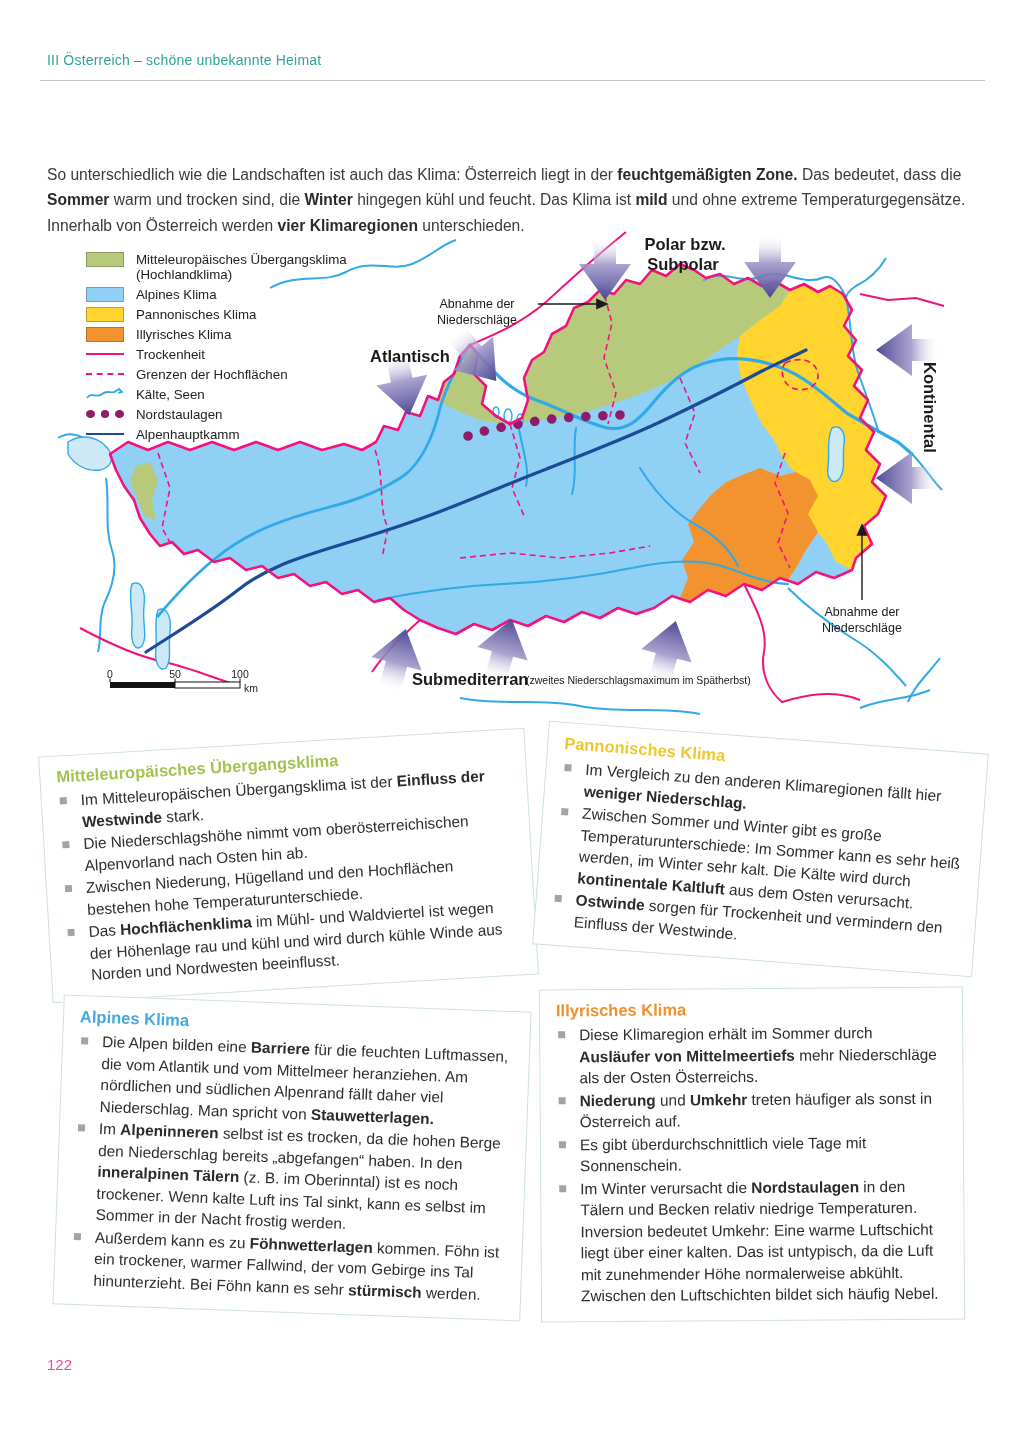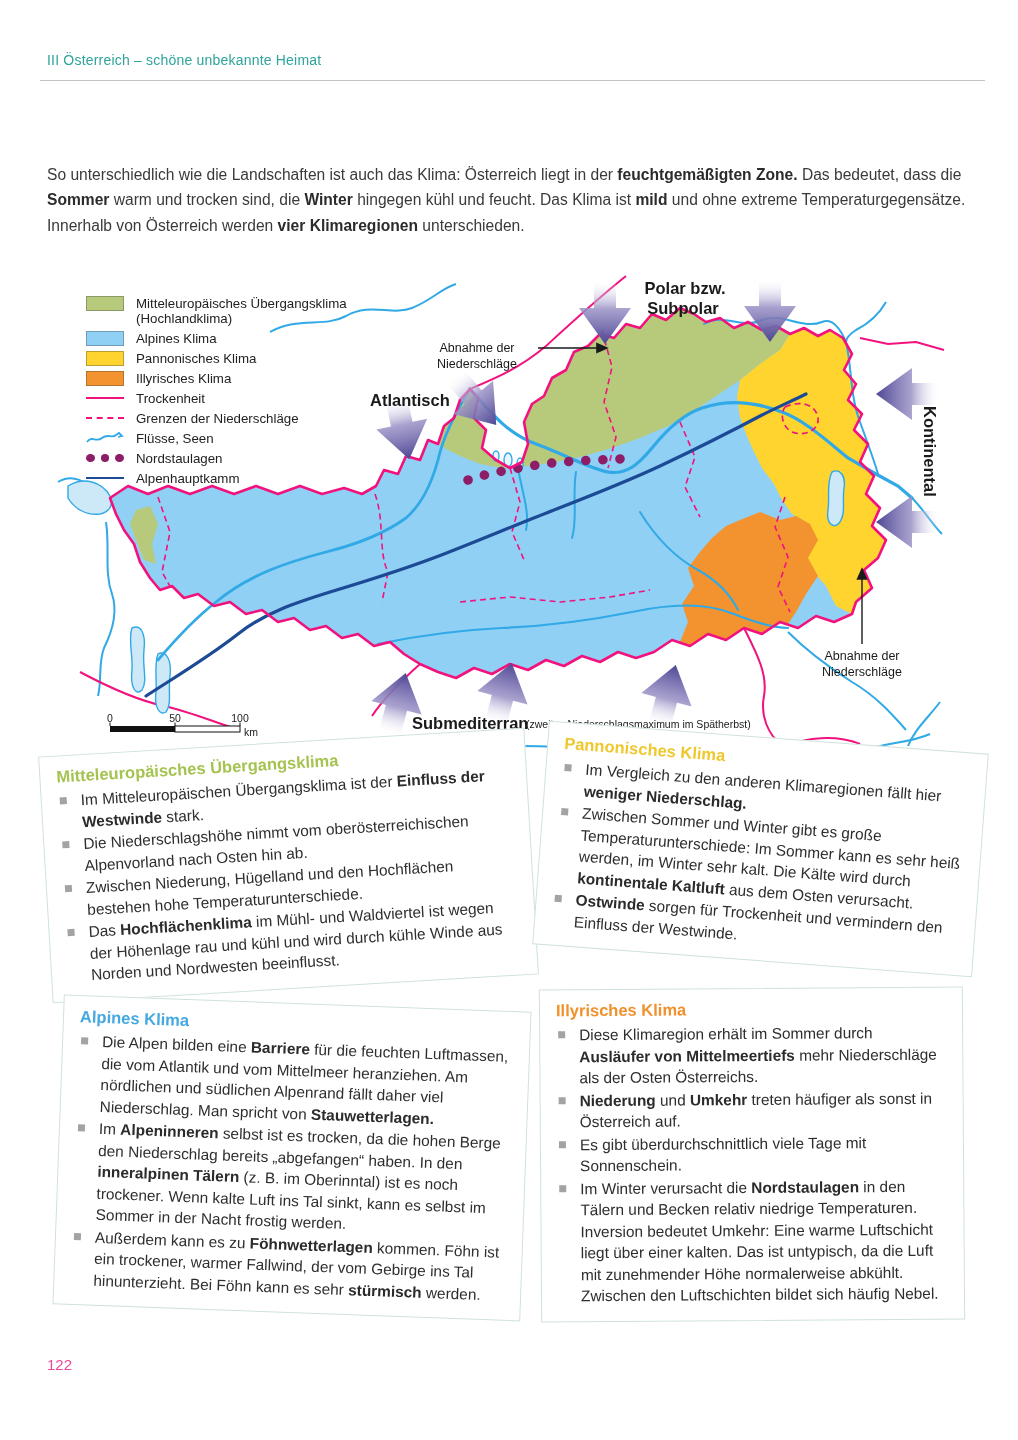--- a/index.html
+++ b/index.html
@@ -6,21 +6,21 @@
   #page{position:relative;width:1018px;height:1440px;background:#ffffff;overflow:hidden;
         font-family:"Liberation Sans","DejaVu Sans",sans-serif;}
   .teal{color:#2ea49b;}
   #breadcrumb{position:absolute;left:47px;top:52px;font-size:14px;letter-spacing:.2px;text-align:right;}
   #head-rule{position:absolute;left:40px;top:80px;width:945px;height:1px;background:#c4c4c4;}
   #title{position:absolute;left:47px;top:96px;font-size:27px;font-weight:bold;}
   #title .num{display:inline-block;width:48px;}
   #intro{position:absolute;left:47px;top:146px;width:932px;font-size:15.6px;line-height:25.5px;color:#3a3a3a;}
   .b{font-weight:bold;color:#2b2b2b;}
   
-  #map{position:absolute;left:40px;top:228px;width:960px;height:500px;margin-top:44px;}
+  #map{position:absolute;left:40px;top:228px;width:960px;height:500px;}
   #map svg{position:absolute;left:0;top:0;}
   #legend{position:absolute;left:46px;top:24px;width:300px;}
   .lg-row{display:flex;align-items:center;margin-bottom:5px;}
   .lg-glyph{width:38px;min-width:38px;height:15px;margin-right:12px;position:relative;}
   .lg-label{font-size:13.3px;color:#222;line-height:15px;}
   .sw{width:38px;height:15px;border:1px solid rgba(60,60,60,.35);box-sizing:border-box;}
   .ln{height:0;border-top:2.5px solid #f2127e;margin-top:6px;}
   .lnd{height:0;border-top:2.3px dashed #f2127e;margin-top:6px;}
   .lnn{height:0;border-top:2.8px solid #1c4a94;margin-top:6px;}
   .dots{display:flex;gap:6px;align-items:center;margin-top:3px;}
@@ -228,29 +228,29 @@
       <div class="lg-row">
         <span class="lg-glyph">
             <span class="ln" style="display:block;"></span>
           </span>
         <span class="lg-label">Trockenheit</span>
       </div>
       <div class="lg-row">
         <span class="lg-glyph">
             <span class="lnd" style="display:block;"></span>
           </span>
-        <span class="lg-label">Grenzen der Niederschläge</span>
+        <span class="lg-label">Grenzen der Hochflächen</span>
       </div>
       <div class="lg-row">
         <span class="lg-glyph">
           <svg width="38" height="15" viewBox="0 0 38 15">
               <path d="M1,11 C6,4 10,12 16,7 C22,2 26,8 30,4 L33,2 L36,5 L32,6" fill="none" stroke="#31a9e6" stroke-width="1.8"></path>
             </svg>
         </span>
-        <span class="lg-label">Flüsse, Seen</span>
+        <span class="lg-label">Kälte, Seen</span>
       </div>
       <div class="lg-row">
         <span class="lg-glyph">
             <span class="dots">
               <i></i>
               <i></i>
               <i></i>
             </span>
           </span>
         <span class="lg-label">Nordstaulagen</span>

